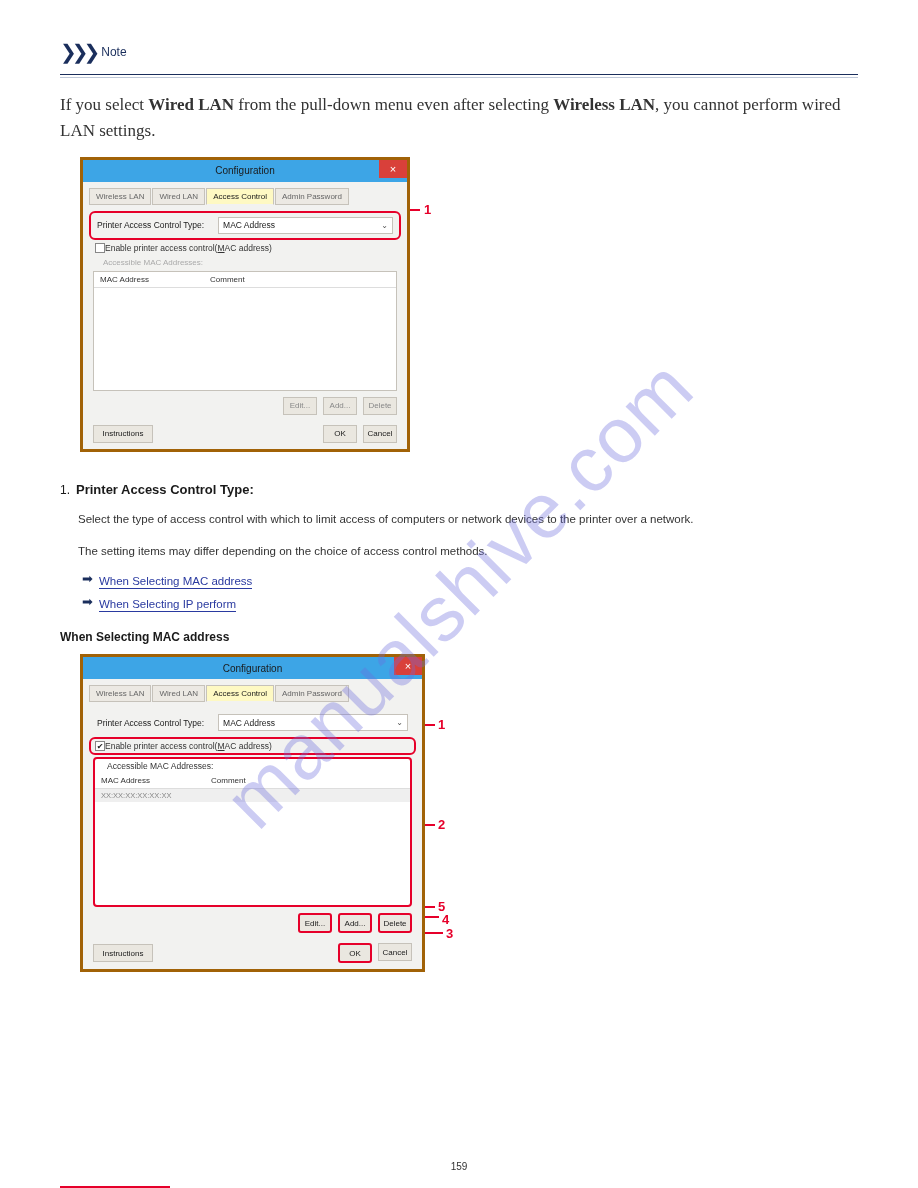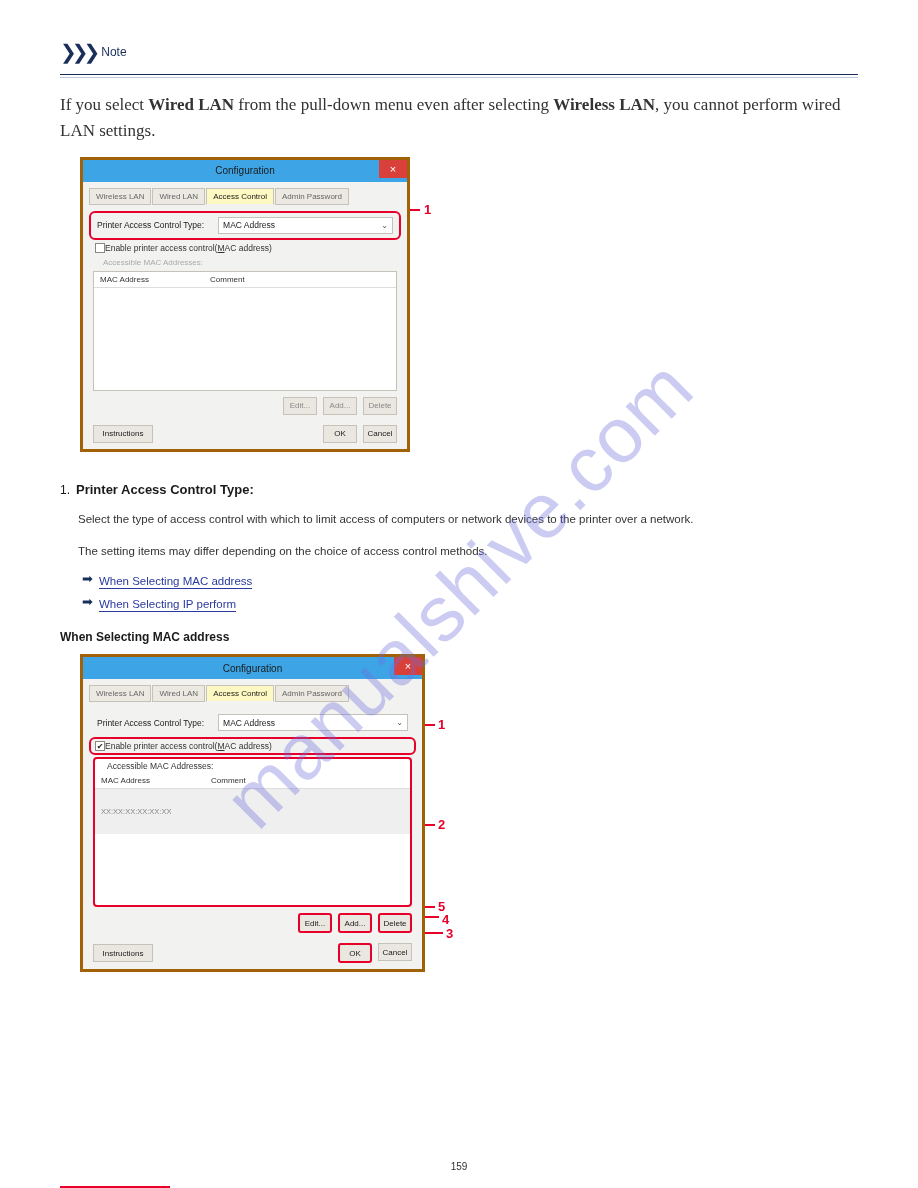--- a/index.html
+++ b/index.html
@@ -89,21 +89,21 @@
   .disabled-text { color: #aaa; font-size: 8px; padding: 2px 14px; }
   .table-box {
     border: 1px solid #c6c2ba;
     background: #fff;
     height: 120px;
     margin: 2px 4px 6px;
   }
   .table-box.hl { border: 2px solid #e6002a; border-radius: 4px; }
   .table-head { display: flex; font-size: 8px; border-bottom: 1px solid #ddd; padding: 3px 6px; color: #333; }
   .th-col { width: 110px; }
-  .table-row { display: flex; font-size: 7.5px; padding: 18px 6px; background: #efefef; }
+  .table-row { display: flex; font-size: 7.5px; padding: 2px 6px; background: #efefef; }
   .table-row .cell { width: 110px; color: #888; filter: blur(0.5px); }
   .btn-row { display: flex; justify-content: flex-end; gap: 6px; padding: 0 4px 6px; }
   .btn {
     width: 34px; height: 18px;
     border: 1px solid #c6c2ba;
     background: #eae7e0;
     font-size: 8px;
     color: #888;
     display: flex; align-items: center; justify-content: center;
   }

